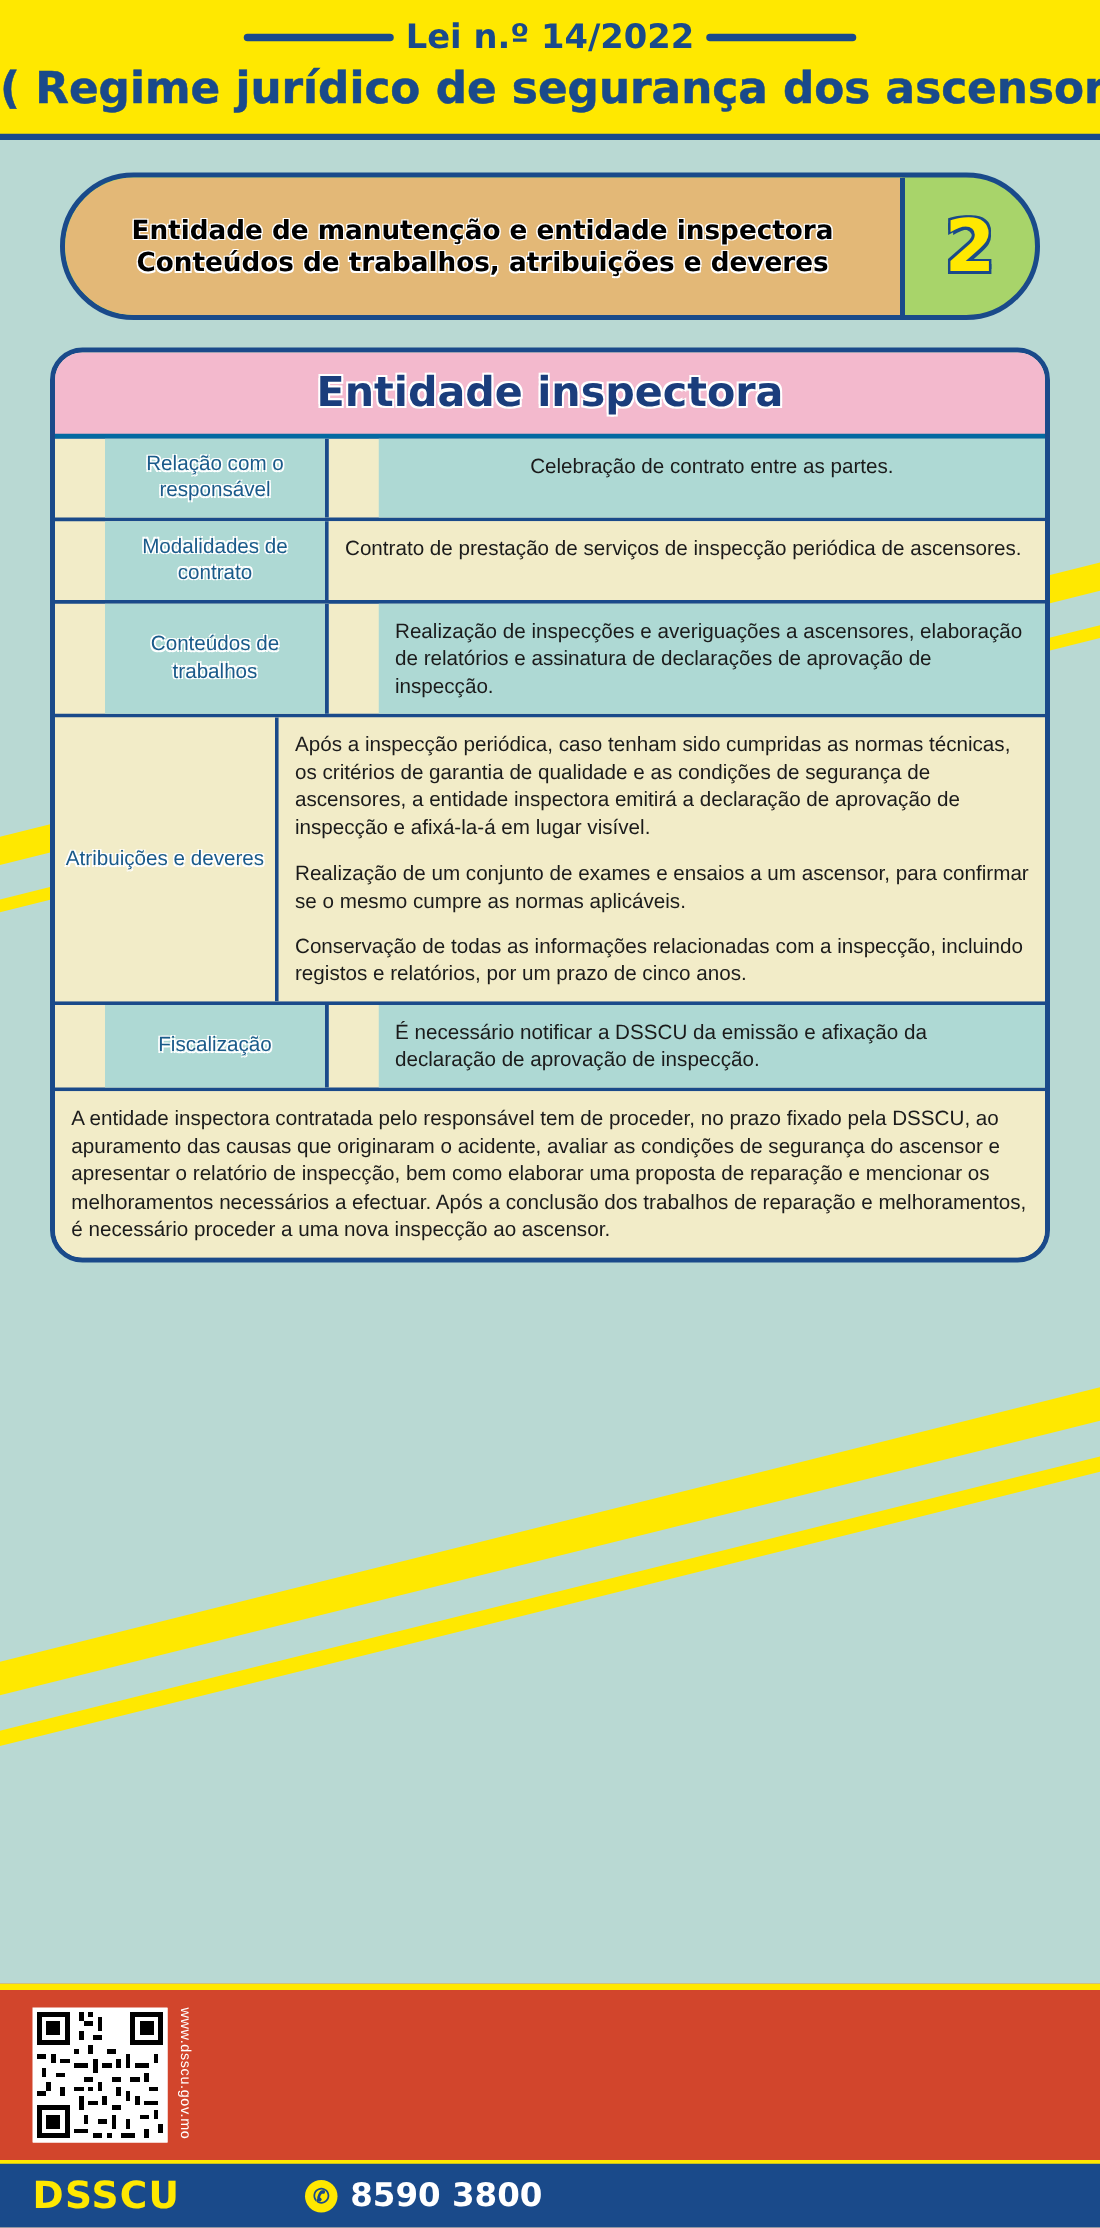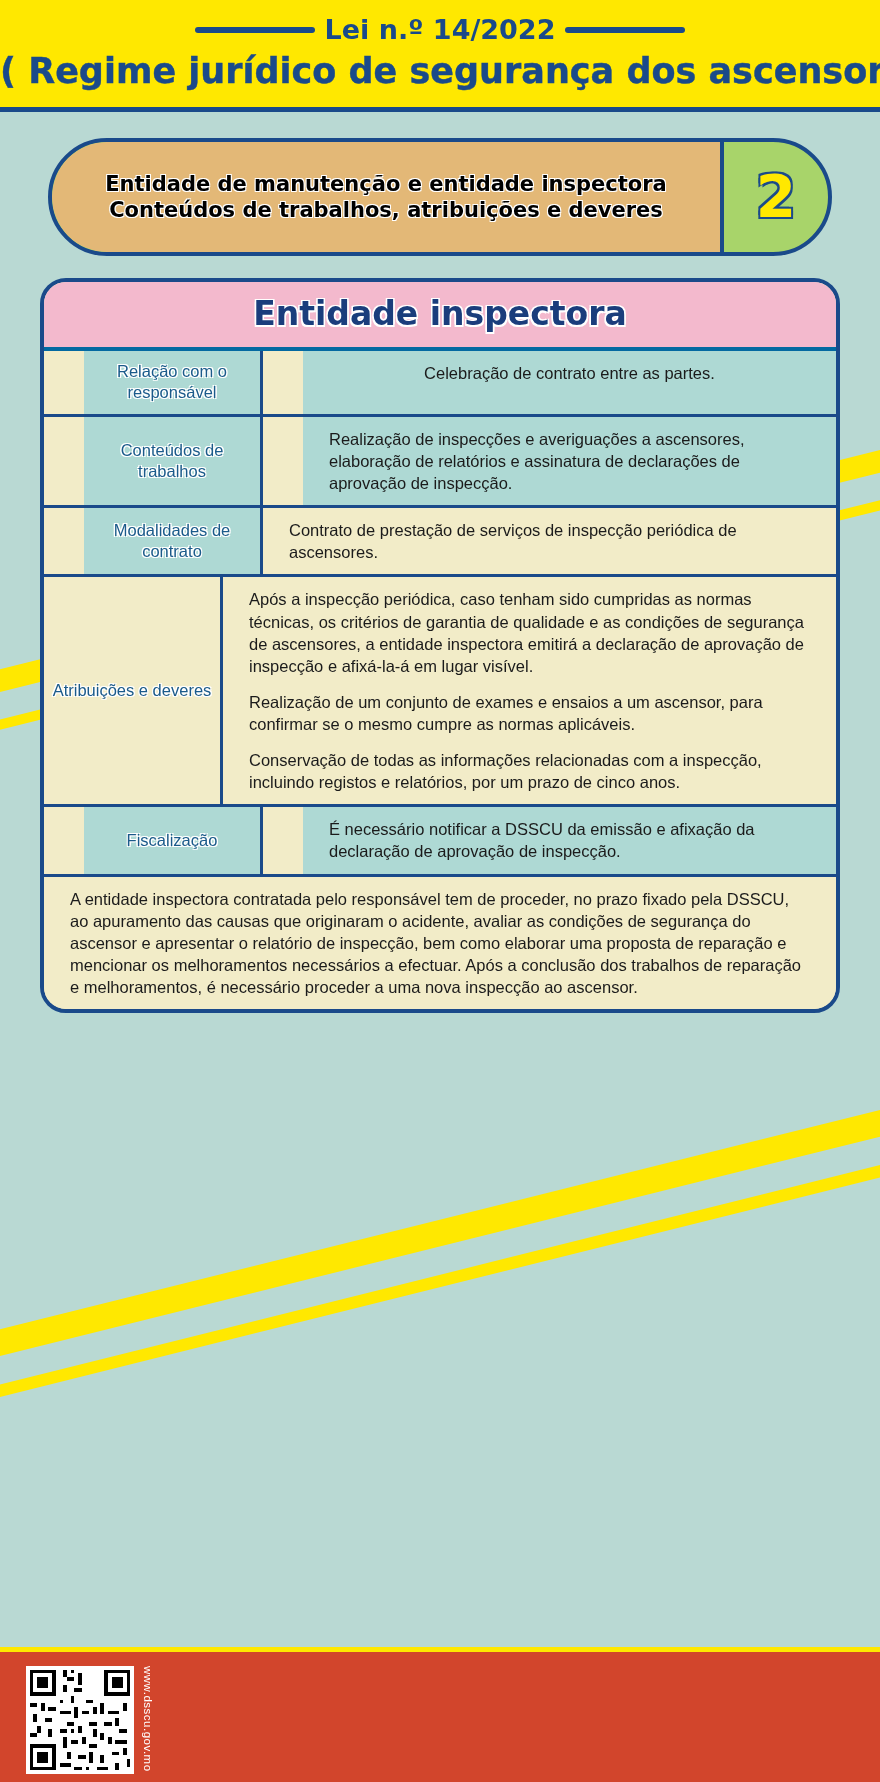--- a/index.html
+++ b/index.html
@@ -95,21 +95,21 @@
   .cell-label{
     width:160px;min-width:160px;
     border-right:3px solid #1a4a8a;
     display:flex;align-items:center;justify-content:center;
     text-align:center;
     padding:10px 8px;
     color:#1a5a8a;font-size:16.5px;font-weight:normal;line-height:1.3;
     text-shadow:1.2px 1.2px 0 #fff,-1.2px 1.2px 0 #fff,1.2px -1.2px 0 #fff,-1.2px -1.2px 0 #fff;
   }
   .cell-body{
-    flex:1;padding:11px 26px;
+    flex:1;padding:11px 13px;
     color:#1b1b1b;font-size:16.5px;line-height:1.34;
   }
   .cell-body p{margin:0 0 14px 0;}
   .cell-body p:last-child{margin-bottom:0;}
   .center{text-align:center;}
   .bg-teal{background:#aed9d4;margin-left:40px;}
   .bg-cream{background:#f2ecc8;}
 
   
   .footer{
@@ -173,30 +173,30 @@
   <div class="card-title">Entidade inspectora</div>
 
   <div class="row">
     <div class="cell-label bg-teal">Relação com o responsável</div>
     <div class="cell-body bg-teal center">
       <p>Celebração de contrato entre as partes.</p>
     </div>
   </div>
 
   <div class="row">
+    <div class="cell-label bg-teal">Modalidades de contrato</div>
+    <div class="cell-body bg-cream">
+      <p>Contrato de prestação de serviços de inspecção periódica de ascensores.</p>
+    </div>
+  </div>
+
+  <div class="row">
     <div class="cell-label bg-teal">Conteúdos de trabalhos</div>
     <div class="cell-body bg-teal">
       <p>Realização de inspecções e averiguações a ascensores, elaboração de relatórios e assinatura de declarações de aprovação de inspecção.</p>
-    </div>
-  </div>
-
-  <div class="row">
-    <div class="cell-label bg-teal">Modalidades de contrato</div>
-    <div class="cell-body bg-cream">
-      <p>Contrato de prestação de serviços de inspecção periódica de ascensores.</p>
     </div>
   </div>
 
   <div class="row">
     <div class="cell-label bg-cream">Atribuições e deveres</div>
     <div class="cell-body bg-cream">
       <p>Após a inspecção periódica, caso tenham sido cumpridas as normas técnicas, os critérios de garantia de qualidade e as condições de segurança de ascensores, a entidade inspectora emitirá a declaração de aprovação de inspecção e afixá-la-á em lugar visível.</p>
       <p>Realização de um conjunto de exames e ensaios a um ascensor, para confirmar se o mesmo cumpre as normas aplicáveis.</p>
       <p>Conservação de todas as informações relacionadas com a inspecção, incluindo registos e relatórios, por um prazo de cinco anos.</p>
     </div>
@@ -285,13 +285,20 @@
         <rect x="19" y="27" width="3" height="1"></rect>
           <rect x="24" y="26" width="1" height="2"></rect>
         <rect x="27" y="25" width="1" height="2"></rect>
           <rect x="12" y="17" width="1" height="1"></rect>
         <rect x="18" y="17" width="1" height="2"></rect>
           <rect x="25" y="17" width="2" height="1"></rect>
       </g>
     </svg>
     <div class="qr-url">www.dsscu.gov.mo</div>
   </div>
+  <div class="footer-bottom">
+    <div class="dsscu">DSSCU</div>
+    <div class="phone-wrap">
+      <div class="phone-icon">✆</div>
+      <div class="phone">8590 3800</div>
+    </div>
+  </div>
 </div>
 
 </body></html>

